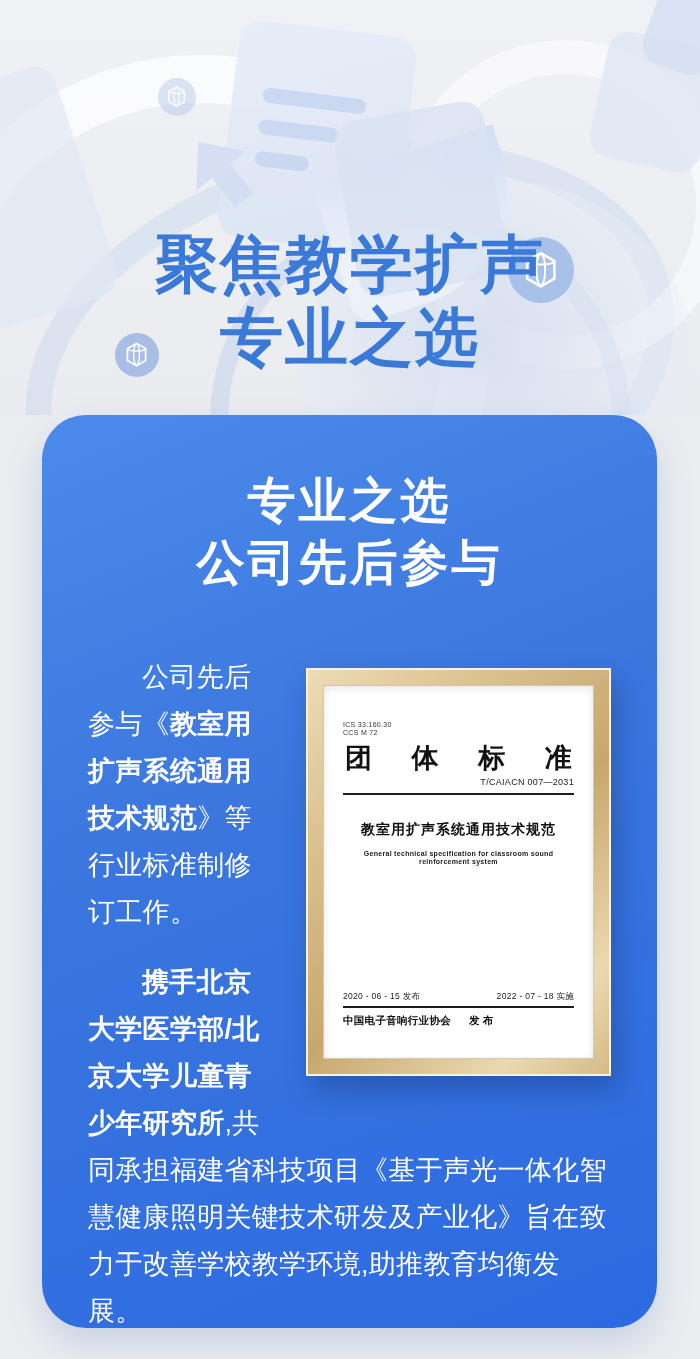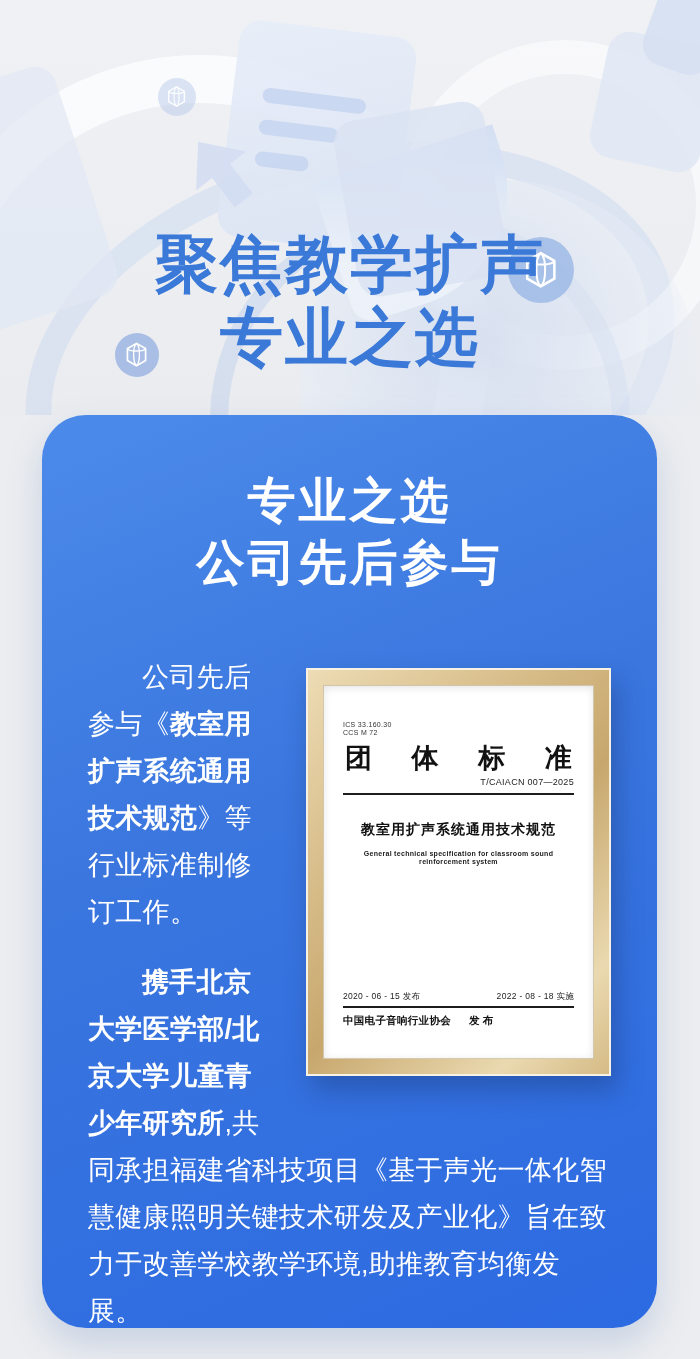--- a/index.html
+++ b/index.html
@@ -145,27 +145,27 @@
           <div class="cert-ics">
             <div>ICS 33.160.30</div>
             <div>CCS M 72</div>
           </div>
           <div class="cert-heading">
             <span>团</span>
             <span>体</span>
             <span>标</span>
             <span>准</span>
           </div>
-          <div class="cert-stdno">T/CAIACN 007—2025</div>
+          <div class="cert-stdno">T/CAIACN 007—2031</div>
           <div class="cert-rule"></div>
           <div class="cert-subject">教室用扩声系统通用技术规范</div>
           <div class="cert-subject-en">General technical specification for classroom sound reinforcement system</div>
           <div class="cert-dates">
             <span>2020 - 06 - 15 发布</span>
-            <span>2022 - 08 - 18 实施</span>
+            <span>2022 - 07 - 18 实施</span>
           </div>
           <div class="cert-rule2"></div>
           <div class="cert-issuer">
             <span>中国电子音响行业协会</span><span class="gap"></span><span>发 布</span>
           </div>
         </div>
       </div>
 
       <p><span>公司先后参与《</span><b>教室用扩声系统通用技术规范</b><span>》等行业标准制修订工作。</span></p>
 

